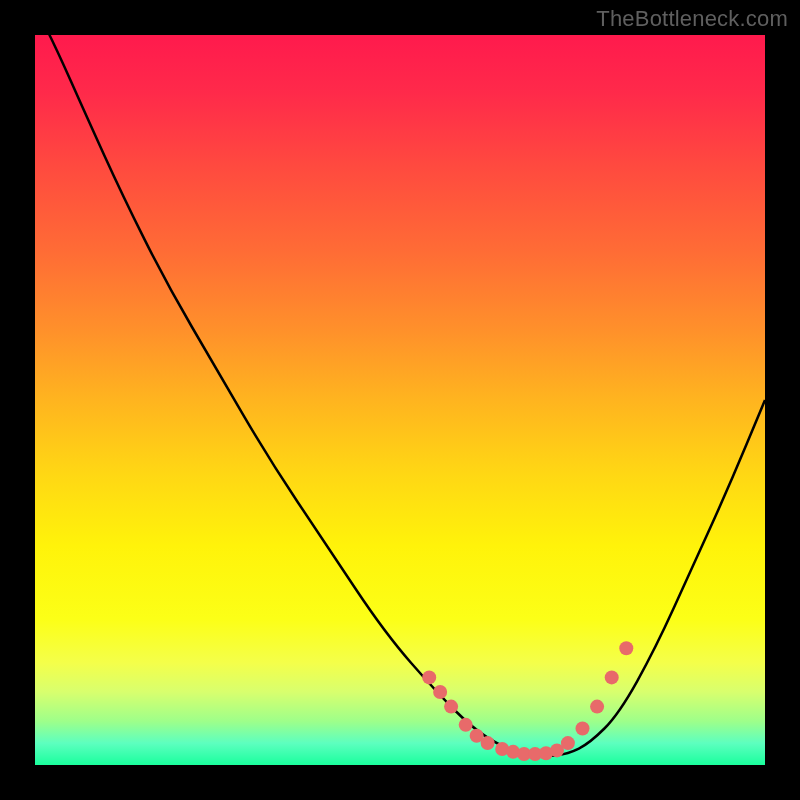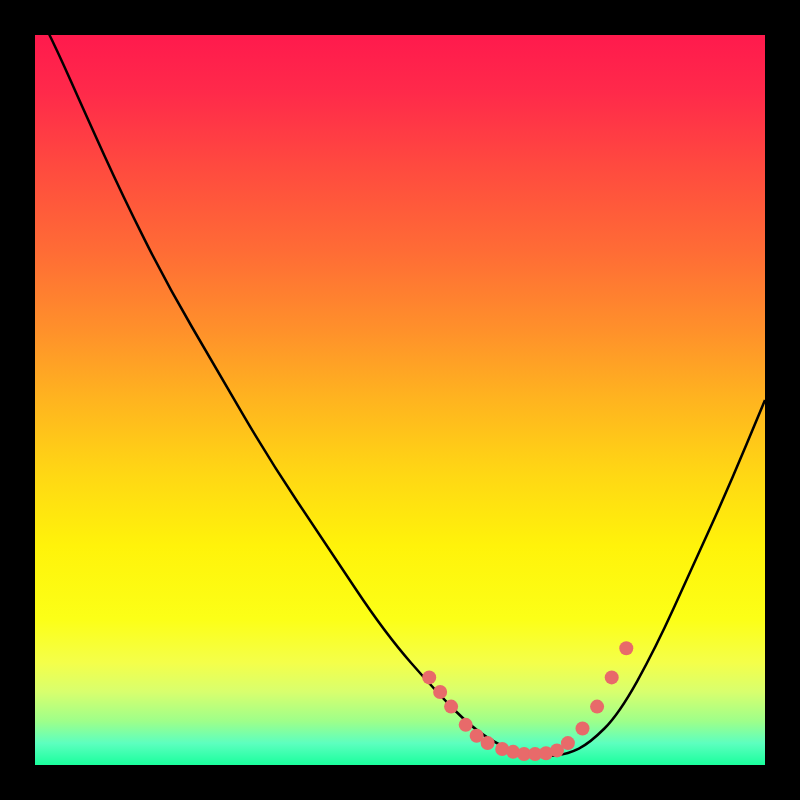--- a/index.html
+++ b/index.html
@@ -59,20 +59,21 @@
     top: 0;
     width: 730px;
     height: 730px;
     overflow: visible;
   }
 </style>
 </head>
 <body>
 
 <div class="frame">
+  <div class="watermark">TheBottleneck.com</div>
 
   <div class="plot">
     <svg class="curve" viewBox="0 0 730 730" preserveAspectRatio="none">
       <path id="curve-path" fill="none" stroke="#000000" stroke-width="2.5" d="M 0 -29.200000000000045 Q 0 -29.200000000000045 10.95 -7.300000000000011 Q 21.9 14.600000000000023 36.5 47.44999999999999 Q 51.1 80.29999999999995 69.35 120.44999999999999 Q 87.6 160.60000000000002 109.5 204.4 Q 131.4 248.2 156.95 292 Q 182.5 335.79999999999995 208.05 379.6 Q 233.6 423.40000000000003 262.8 467.20000000000005 Q 292 511 321.2 554.8 Q 350.4 598.6 375.95000000000005 627.8 Q 401.50000000000006 657 419.75 675.25 Q 438 693.5 452.6 702.625 Q 467.2 711.75 478.15 715.4 Q 489.1 719.05 500.04999999999995 720.145 Q 510.99999999999994 721.24 521.9499999999999 720.145 Q 532.9 719.05 543.8499999999999 713.575 Q 554.8 708.1 569.4 693.5 Q 584 678.9 602.25 646.05 Q 620.5 613.2 638.75 573.05 Q 657 532.9 675.25 492.75 Q 693.5 452.6 711.75 408.8 T 730 365"></path>
       <g id="markers">
           <circle cx="394.20000000000005" cy="642.4" r="7" fill="#e86a6a"></circle>
           <circle cx="405.15000000000003" cy="657" r="7" fill="#e86a6a"></circle>
           <circle cx="416.09999999999997" cy="671.6" r="7" fill="#e86a6a"></circle>
           <circle cx="430.7" cy="689.85" r="7" fill="#e86a6a"></circle>
           <circle cx="441.65" cy="700.8" r="7" fill="#e86a6a"></circle>

